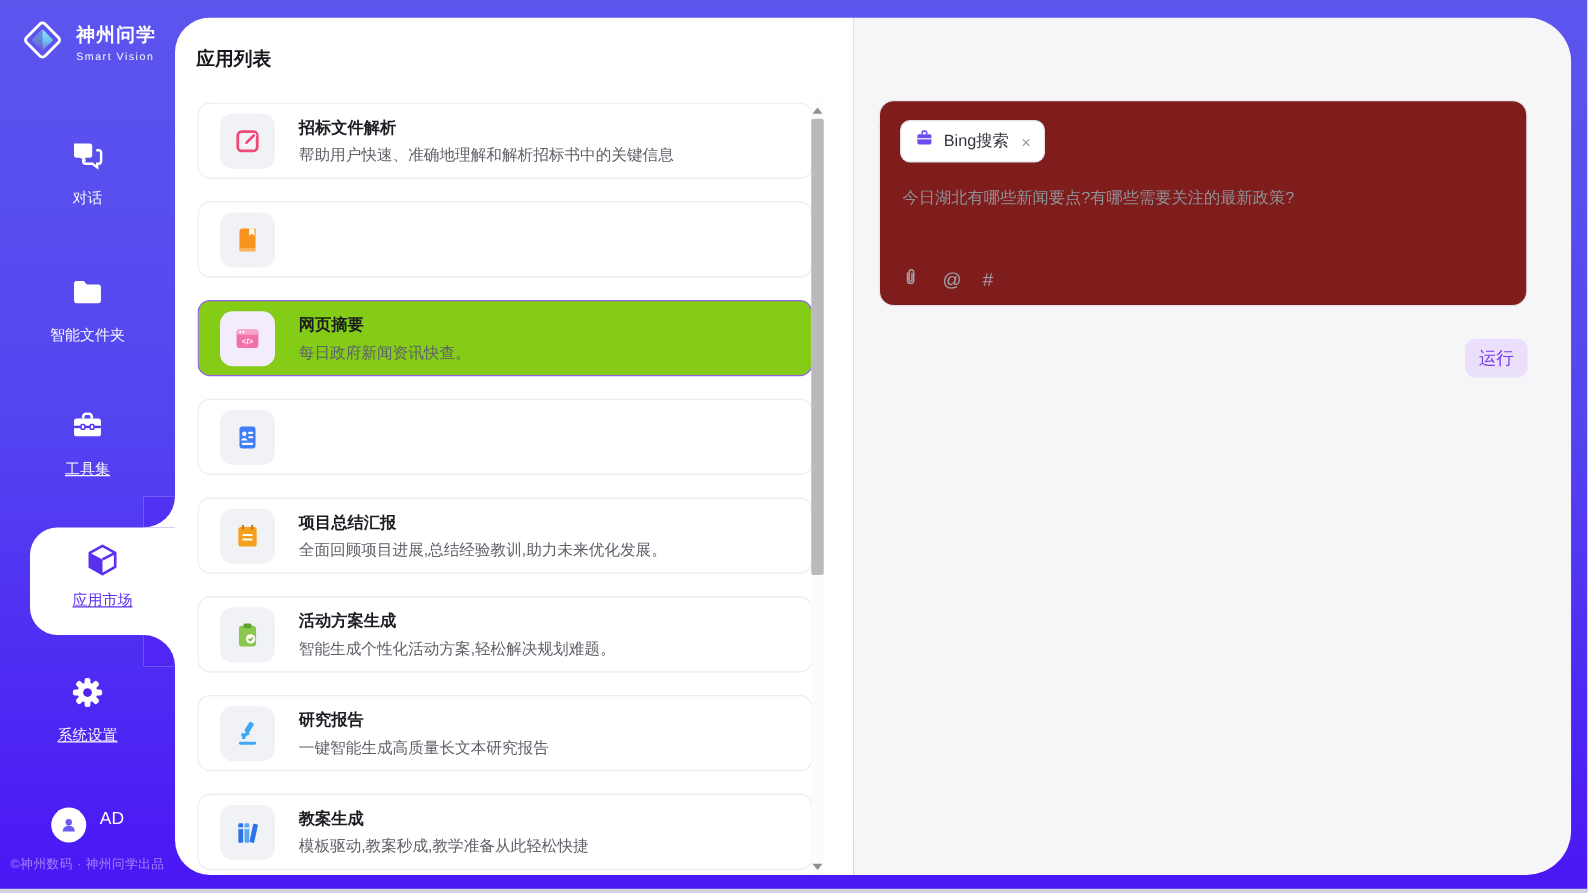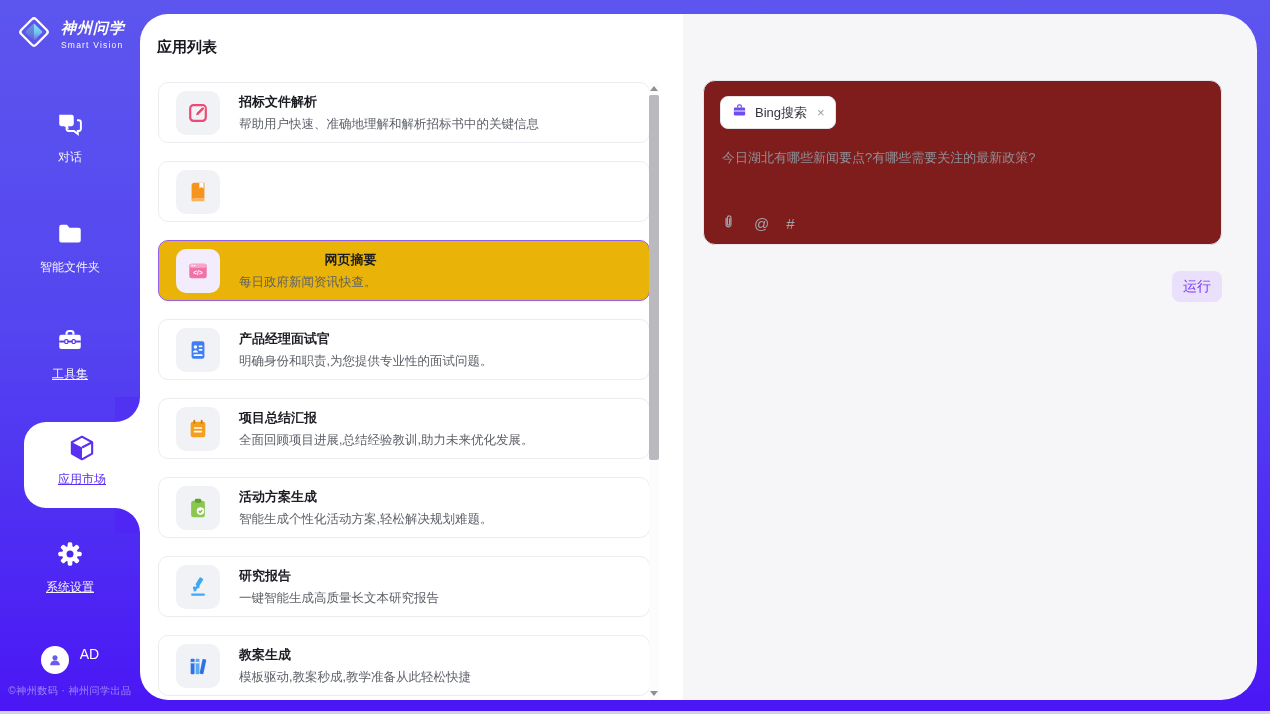--- a/index.html
+++ b/index.html
@@ -9,21 +9,21 @@
   }
   .page {
     position:relative; width:1270px; height:714px;
     background:linear-gradient(180deg,#5d55ee 0%,#5446f0 45%,#4a16f5 100%);
   }
   .bottom-line { position:absolute; left:0; bottom:0; width:100%; height:3px; background:#d3d3dc; }
 
   
   .sidebar { position:absolute; left:0; top:0; width:140px; height:714px; color:#fff; }
   .brand { position:absolute; left:15px; top:13px; display:flex; align-items:center; gap:8px; }
-  .brand-name { font-size:15px; font-weight:700; letter-spacing:1px;font-style:italic; }
+  .brand-name { font-size:15px; font-weight:700; letter-spacing:1px; }
   .brand-sub { font-size:8.5px; letter-spacing:1.2px; margin-top:2px; opacity:.95; }
   .nav-item { position:absolute; left:0; width:140px; text-align:center; cursor:pointer; }
   .nav-item .ni-label { display:block; font-size:12px; margin-top:7px; color:rgba(255,255,255,.95); }
   .ni-underline .ni-label { text-decoration:underline; }
   .nav-chat { top:110px; } .nav-folder { top:220px; } .nav-toolbox { top:327px; } .nav-settings { top:540px; }
 
   .active-pill {
     position:absolute; left:24px; top:422px; width:116px; height:86px;
     background:#fff; border-radius:22px 0 0 22px; text-align:center; cursor:pointer;
   }
@@ -46,21 +46,21 @@
   .panel-title { position:absolute; top:24px; font-size:15px; font-weight:700; color:#17181d; }
 
   
   .panel-list { width:543px; background:#fff; position:relative; flex:0 0 543px; }
   .panel-list .panel-title { left:17px; }
   .list-viewport { position:absolute; left:18px; top:68px; width:492px; height:618px; overflow:hidden; }
   .app-card {
     height:61px; margin-bottom:18px; border:1px solid #ececf1; border-radius:10px;
     display:flex; align-items:center; padding:0 14px 0 17px; gap:19px; background:#fff; cursor:pointer;
   }
-  .app-card.sel { background:#eab308; border:1.5px solid #9160ef;text-align:right; }
+  .app-card.sel { background:#84cc16; border:1.5px solid #9160ef; }
   .tile { width:44px; height:44px; border-radius:10px; background:#f1f2f5; display:flex; align-items:center; justify-content:center; flex:0 0 44px; }
   .sel .tile { background:#f3ecfc; }
   .card-title { font-size:13px; font-weight:700; color:#1b1d22; margin-bottom:5px; }
   .card-desc { font-size:12.5px; color:#5e6168; white-space:nowrap; }
 
   .scrollbar { position:absolute; left:509px; top:68px; width:10px; height:618px; background:#fcfcfd; }
   .sb-thumb { position:absolute; left:0; top:13px; width:10px; height:365px; background:#b9b9be; border-radius:2px; cursor:pointer; }
   .sb-arrow { position:absolute; left:1px; width:0; height:0; cursor:pointer; }
   .sb-up { top:4px; border-left:4px solid transparent; border-right:4px solid transparent; border-bottom:5px solid #8f9096; }
   .sb-down { bottom:4px; border-left:4px solid transparent; border-right:4px solid transparent; border-top:5px solid #8f9096; }
@@ -241,24 +241,20 @@
           <span class="tile">
             <svg width="22" height="22" viewBox="0 0 24 24">
               <rect x="5" y="2.5" width="14" height="19" rx="2.5" fill="#3f7ef7"></rect>
               <rect x="12.6" y="7" width="4.4" height="1.9" rx=".9" fill="#fff"></rect>
               <rect x="12.6" y="10.8" width="4.4" height="1.9" rx=".9" fill="#fff"></rect>
               <circle cx="9.2" cy="8.7" r="1.9" fill="#fff"></circle>
               <path d="M6.3 14.6a3 3 0 0 1 5.8 0z" fill="#fff"></path>
               <rect x="7" y="16.6" width="10" height="2" rx="1" fill="#fff"></rect>
             </svg>
           </span>
-          <div>
-            <div class="card-title">产品经理面试官</div>
-            <div class="card-desc">明确身份和职责,为您提供专业性的面试问题。</div>
-          </div>
         </div>
 
         <div class="app-card">
           <span class="tile">
             <svg width="22" height="22" viewBox="0 0 24 24">
               <rect x="4" y="4" width="16" height="17" rx="2.5" fill="#f59f1e"></rect>
               <rect x="7" y="2" width="2" height="4.4" rx="1" fill="#c97d0e"></rect>
               <rect x="15" y="2" width="2" height="4.4" rx="1" fill="#c97d0e"></rect>
               <rect x="7.5" y="10" width="9" height="1.8" rx=".9" fill="#fff"></rect>
               <rect x="7.5" y="14" width="9" height="1.8" rx=".9" fill="#fff"></rect>

